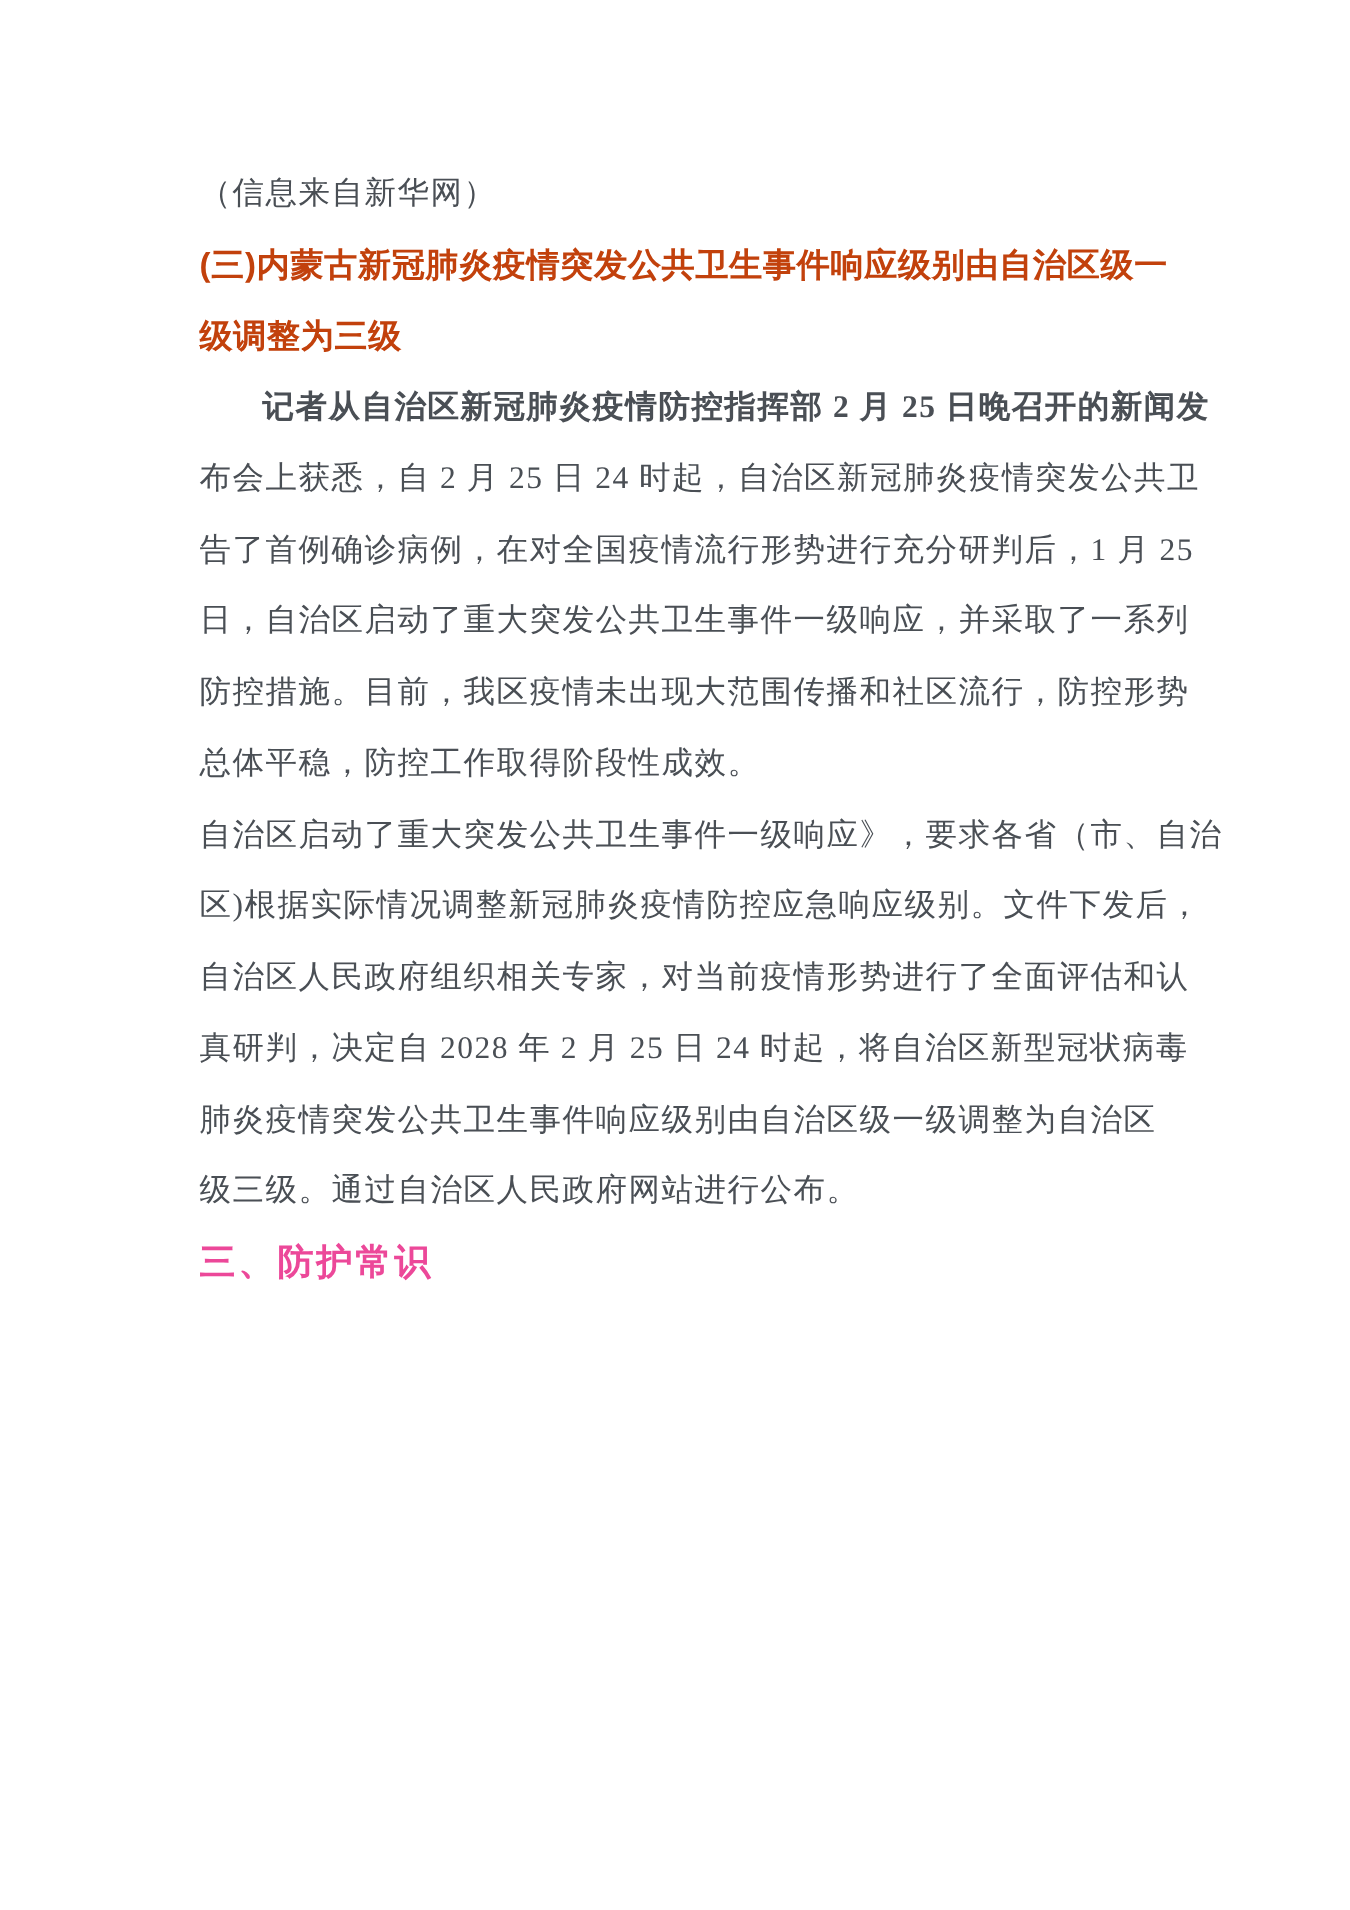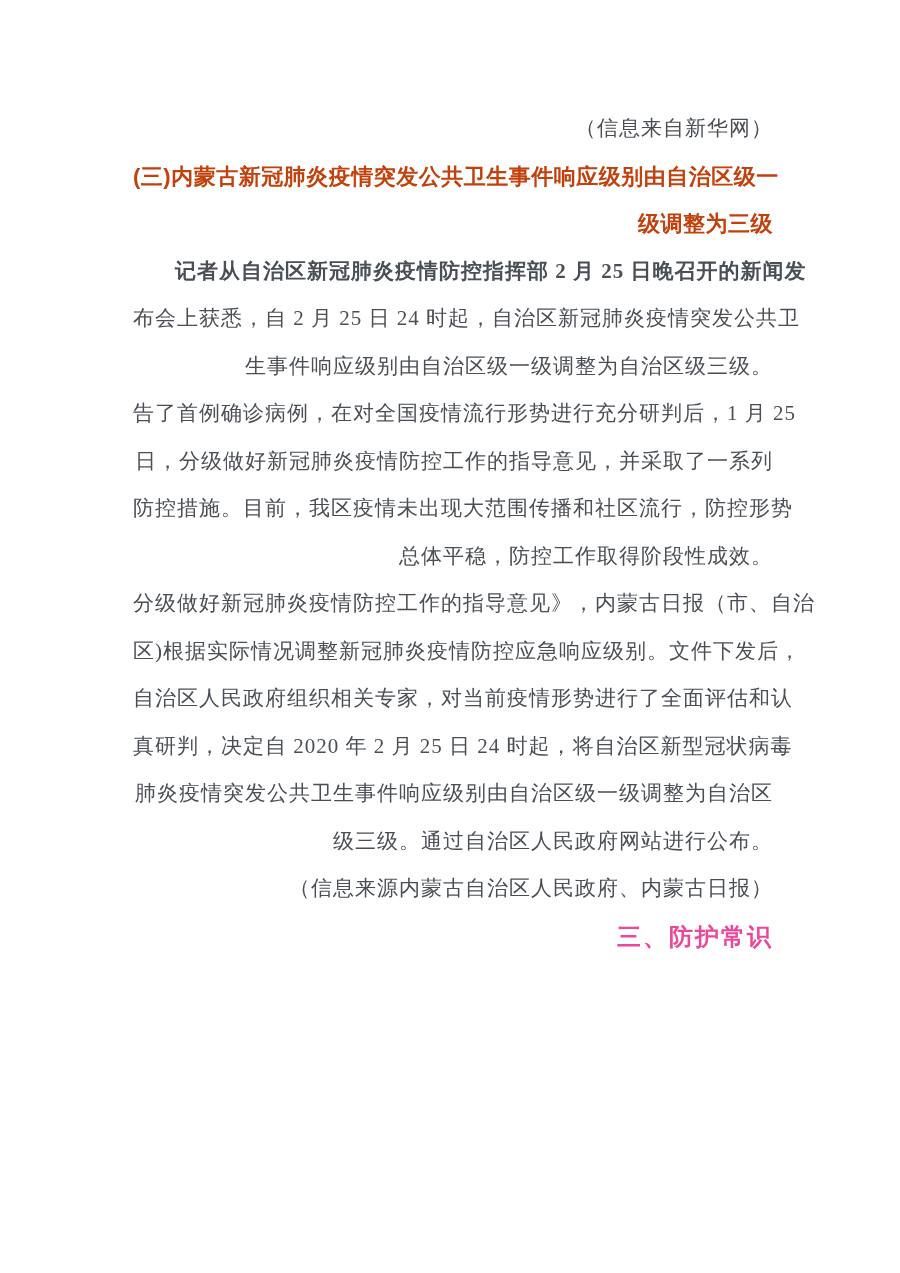--- a/index.html
+++ b/index.html
@@ -1,15 +1,15 @@
 <!DOCTYPE html>
 <html><head>
 <meta charset="utf-8">
 <style>
-  * { margin: 0; padding: 0; box-sizing: border-box; text-align: right; }
+  * { margin: 0; padding: 0; box-sizing: border-box; }
   html, body { background: #ffffff; }
   body {
     width: 900px;
     height: 1273px;
     font-family: "Liberation Serif", "DejaVu Serif", serif;
     overflow: hidden;
   }
   .page {
     width: 900px;
     height: 1273px;
@@ -56,32 +56,30 @@
 <div class="page">
   <div class="content">
 
     <div class="line">（信息来自新华网）</div>
 
     <div class="line heading-line">(三)内蒙古新冠肺炎疫情突发公共卫生事件响应级别由自治区级一</div>
     <div class="line heading-line">级调整为三级</div>
 
     <div class="line indent">记者从自治区新冠肺炎疫情防控指挥部 2 月 25 日晚召开的新闻发</div>
     <div class="line">布会上获悉，自 2 月 25 日 24 时起，自治区新冠肺炎疫情突发公共卫</div>
-    <div class="line">生事件响应级别由自治区级一级调整为自治区级三级。</div>
 
     <div class="line">告了首例确诊病例，在对全国疫情流行形势进行充分研判后，1 月 25</div>
-    <div class="line">日，分级做好新冠肺炎疫情防控工作的指导意见，并采取了一系列</div>
+    <div class="line">日，自治区启动了重大突发公共卫生事件一级响应，并采取了一系列</div>
     <div class="line">防控措施。目前，我区疫情未出现大范围传播和社区流行，防控形势</div>
     <div class="line">总体平稳，防控工作取得阶段性成效。</div>
 
-    <div class="line">分级做好新冠肺炎疫情防控工作的指导意见》，内蒙古日报（市、自治</div>
+    <div class="line">自治区启动了重大突发公共卫生事件一级响应》，要求各省（市、自治</div>
     <div class="line">区)根据实际情况调整新冠肺炎疫情防控应急响应级别。文件下发后，</div>
     <div class="line">自治区人民政府组织相关专家，对当前疫情形势进行了全面评估和认</div>
-    <div class="line">真研判，决定自 2020 年 2 月 25 日 24 时起，将自治区新型冠状病毒</div>
+    <div class="line">真研判，决定自 2028 年 2 月 25 日 24 时起，将自治区新型冠状病毒</div>
     <div class="line">肺炎疫情突发公共卫生事件响应级别由自治区级一级调整为自治区</div>
     <div class="line">级三级。通过自治区人民政府网站进行公布。</div>
 
-    <div class="line">（信息来源内蒙古自治区人民政府、内蒙古日报）</div>
 
     <div class="line section-heading">三、防护常识</div>
 
   </div>
 </div>
 
 </body></html>

